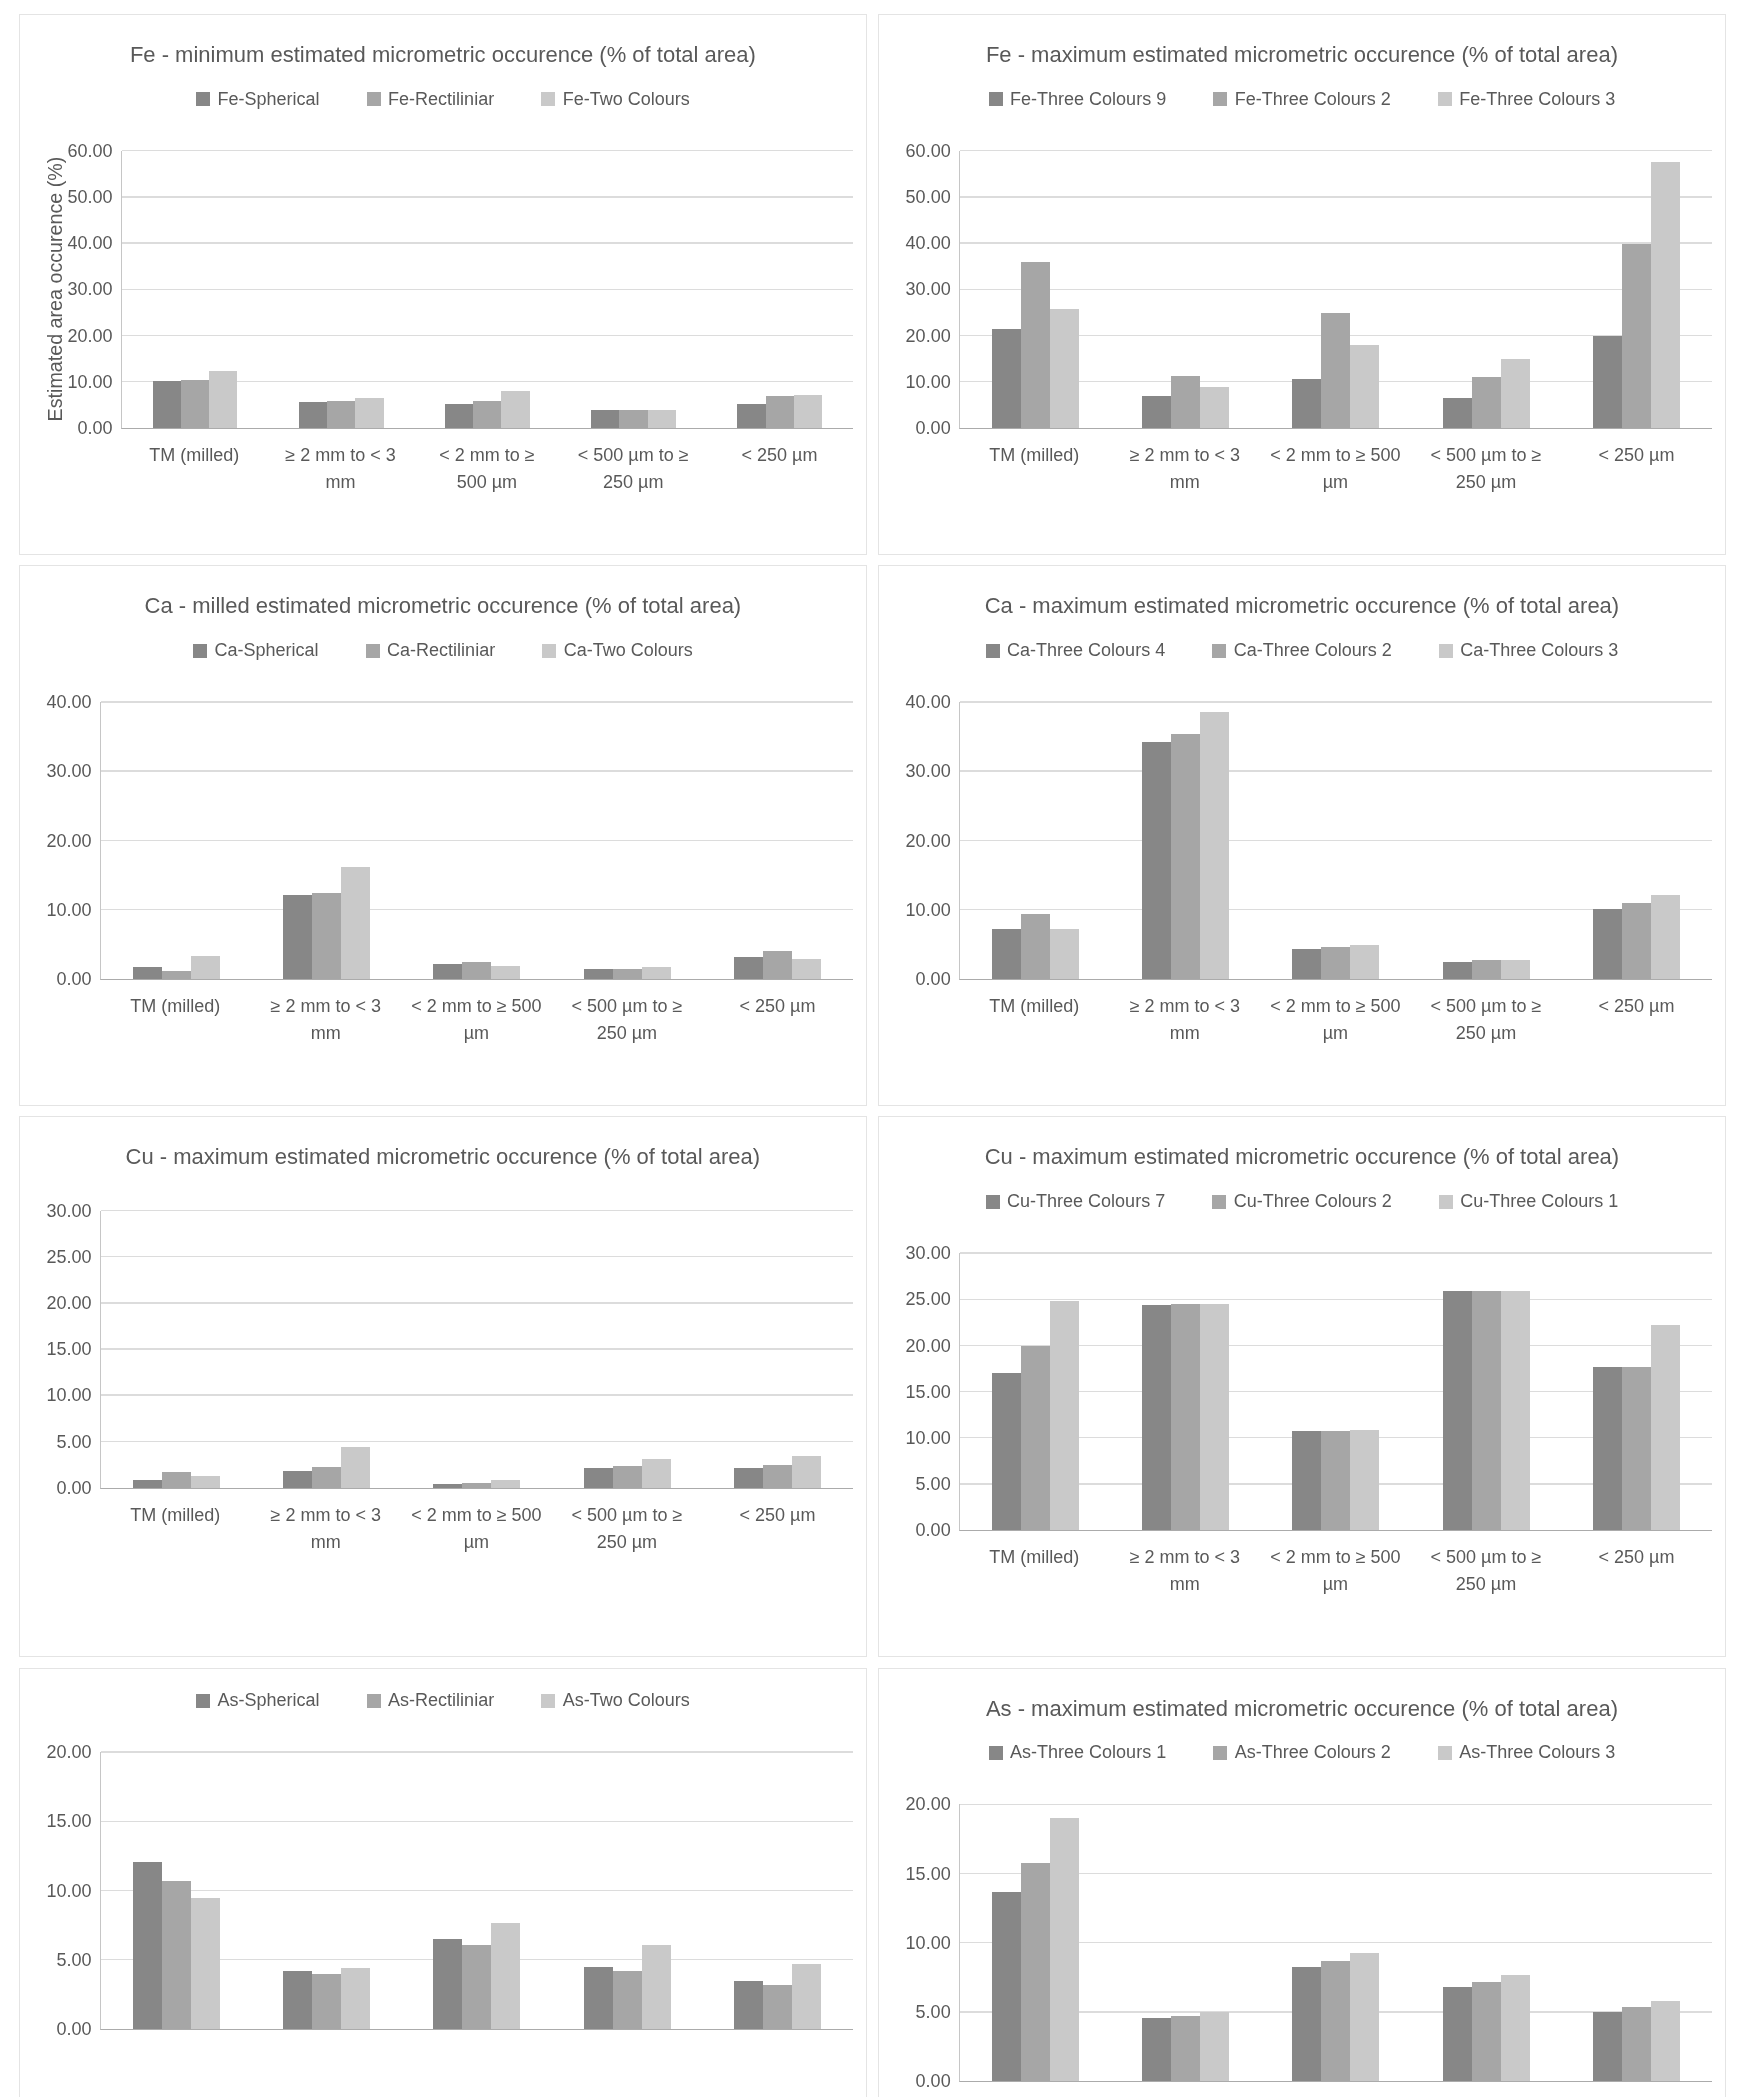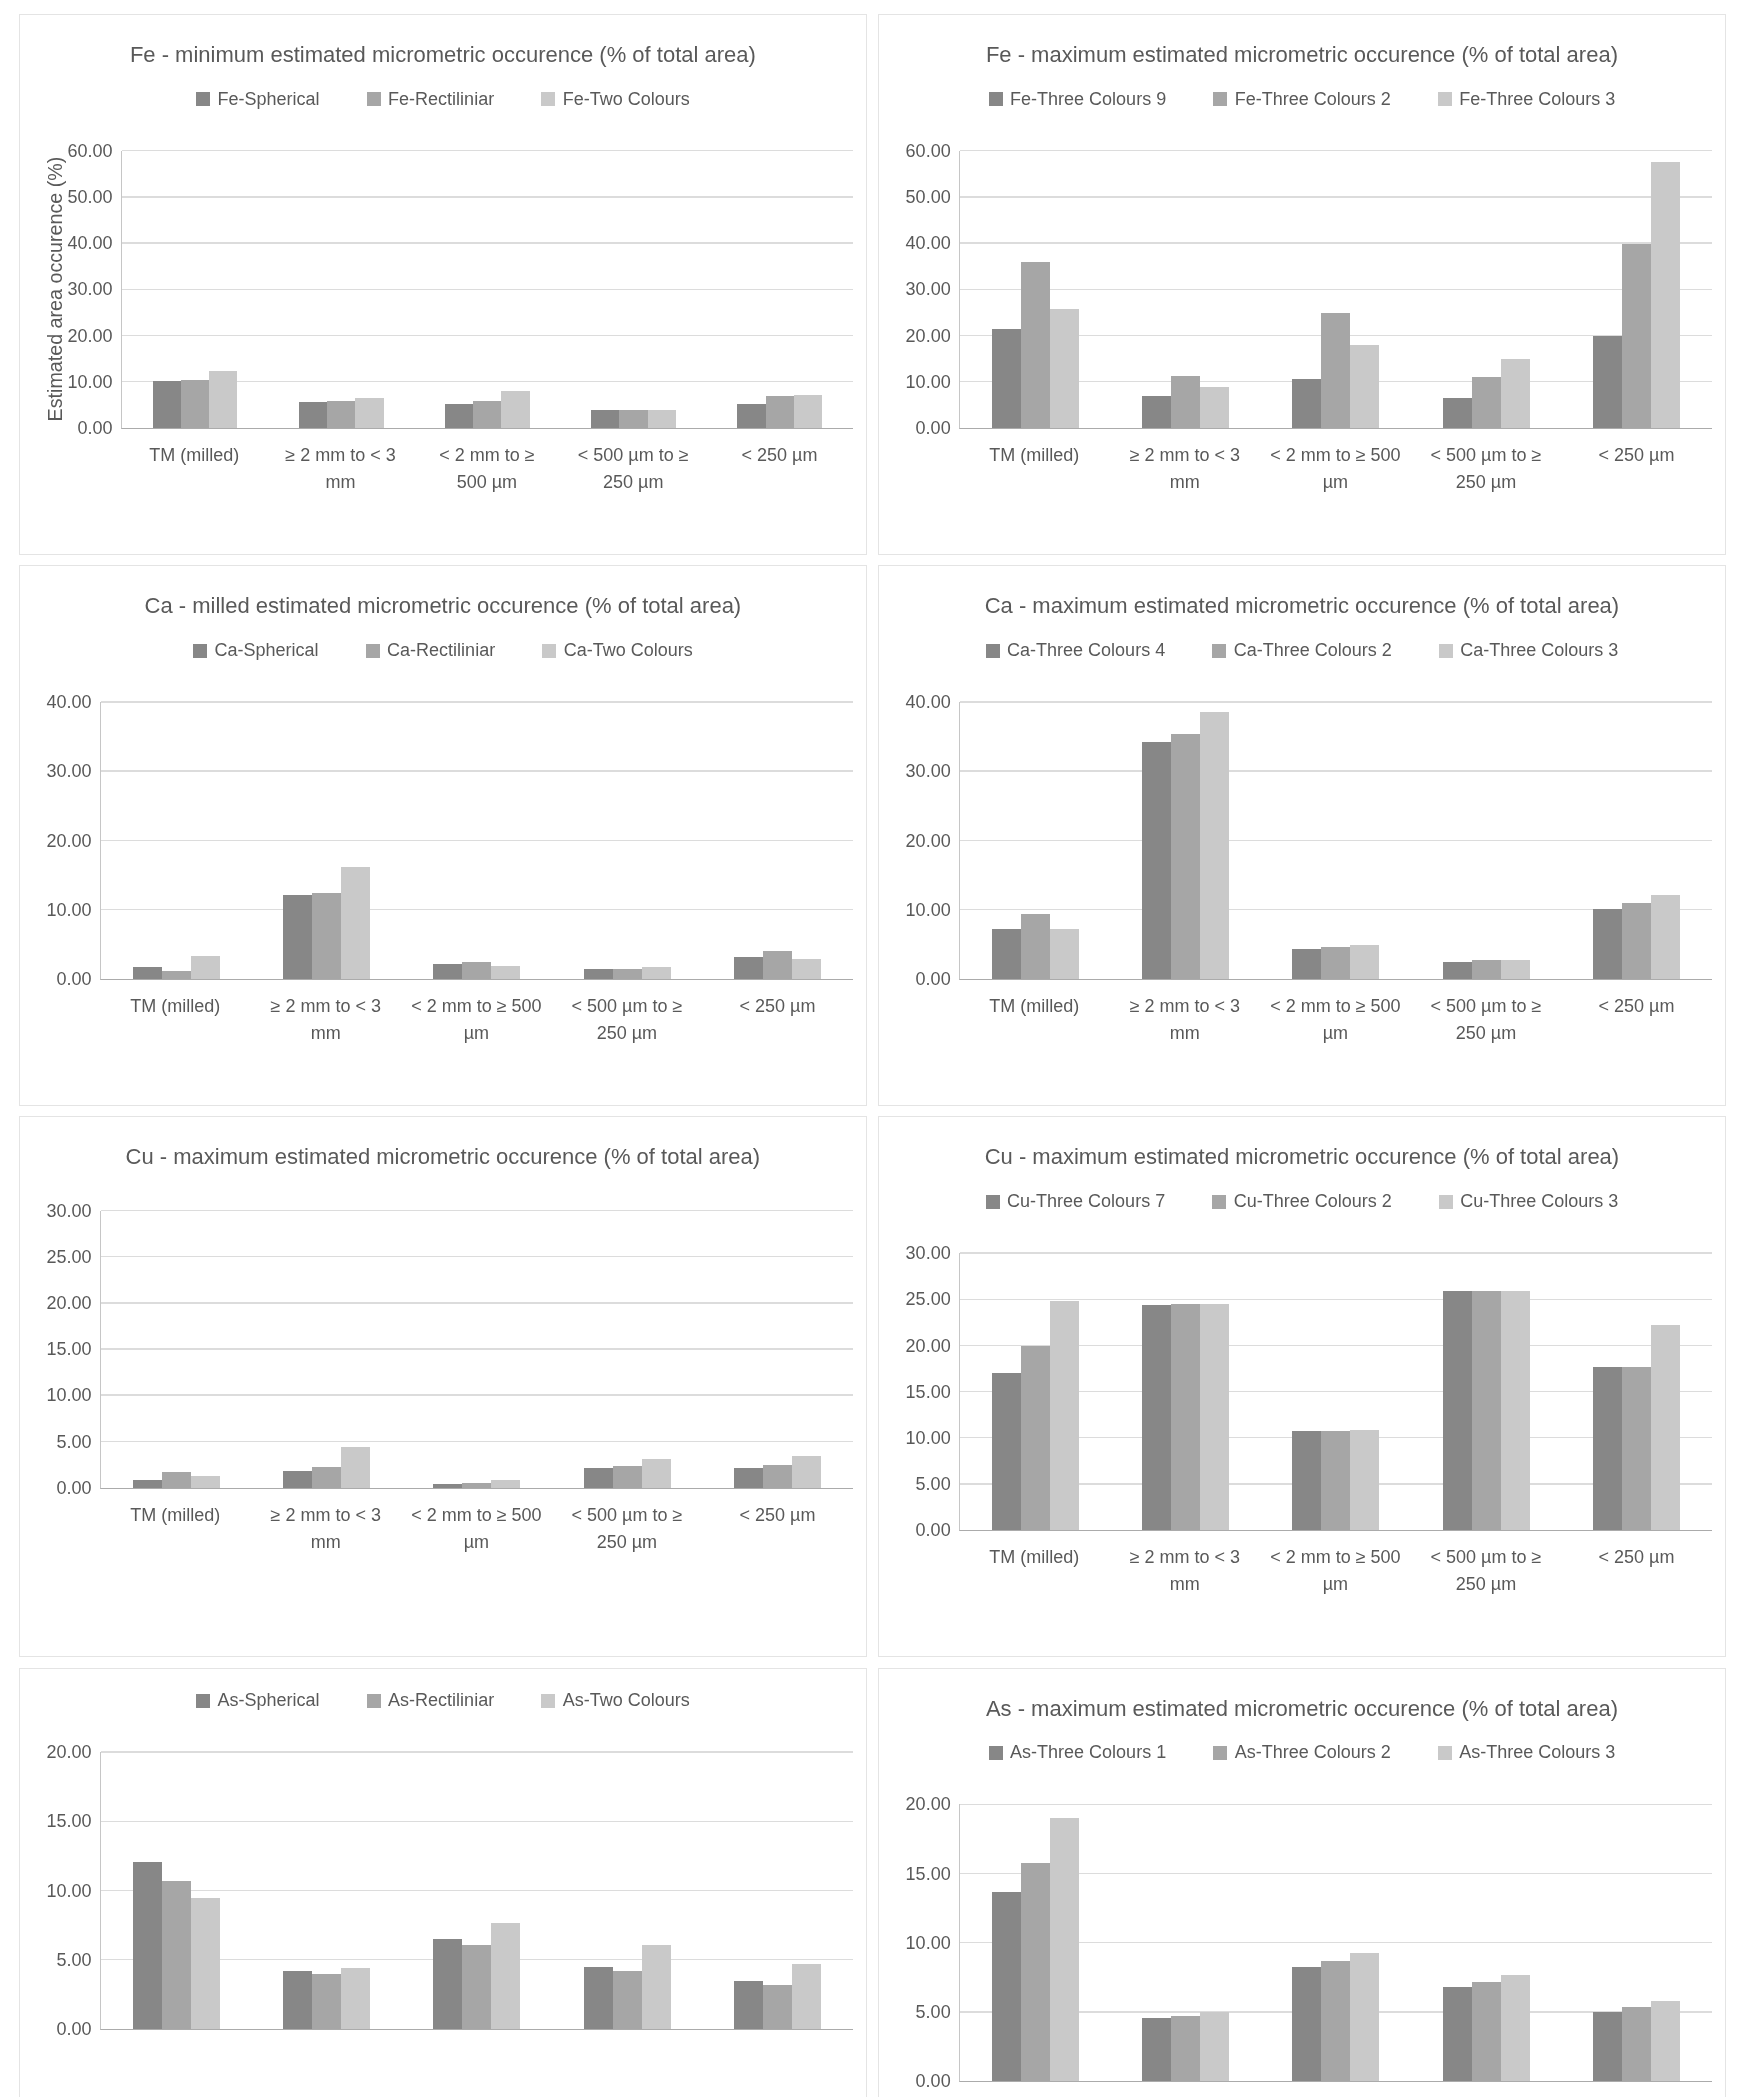--- a/index.html
+++ b/index.html
@@ -387,21 +387,21 @@
         <span class="legend-item">
           <span class="legend-swatch" style="background: rgb(135, 135, 135);"></span>
           <span class="legend-label">Cu-Three Colours 7</span>
         </span>
         <span class="legend-item">
           <span class="legend-swatch" style="background: rgb(166, 166, 166);"></span>
           <span class="legend-label">Cu-Three Colours 2</span>
         </span>
         <span class="legend-item">
           <span class="legend-swatch" style="background: rgb(201, 201, 201);"></span>
-          <span class="legend-label">Cu-Three Colours 3</span>
+          <span class="legend-label">Cu-Three Colours 1</span>
         </span>
       </div>
       <div class="chart-area">
         <div class="plot" style="left: 80px;">
           <span class="y-tick" style="bottom: 0%;">0.00</span>
           <div class="gridline" style="bottom: calc(16.6667% - 0.5px);"></div>
           <span class="y-tick" style="bottom: 16.6667%;">5.00</span>
           <div class="gridline" style="bottom: calc(33.3333% - 0.5px);"></div>
           <span class="y-tick" style="bottom: 33.3333%;">10.00</span>
           <div class="gridline" style="bottom: calc(50% - 0.5px);"></div>

